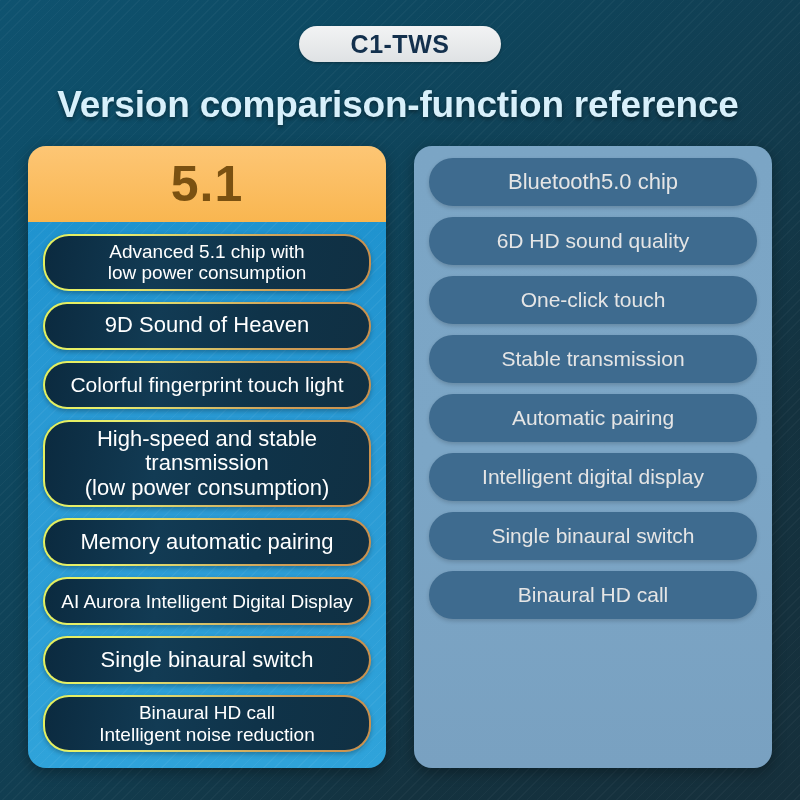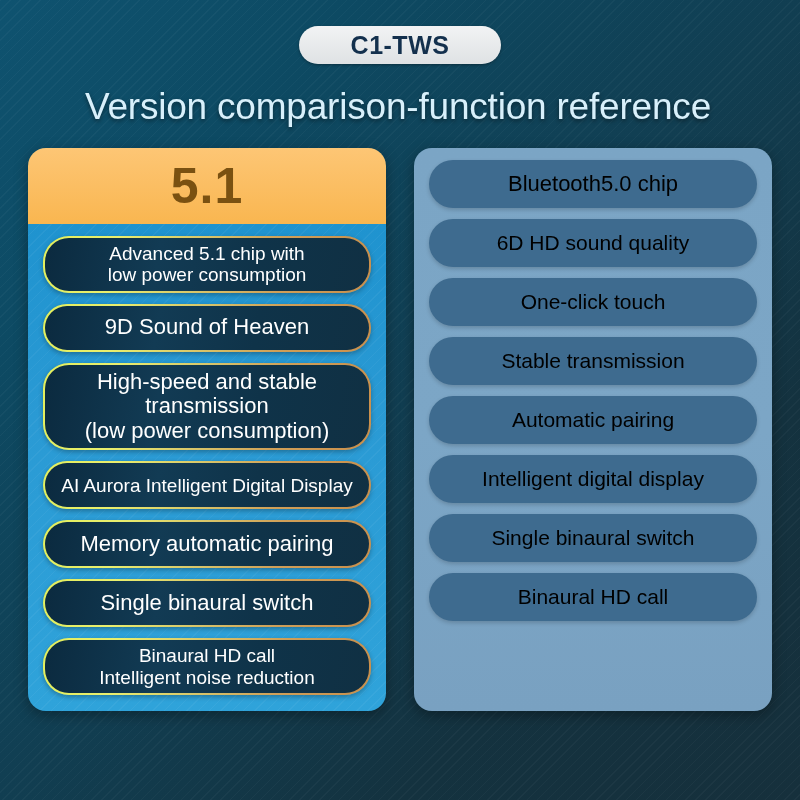--- a/index.html
+++ b/index.html
@@ -45,36 +45,36 @@
   .badge-row {
     display: flex;
     justify-content: center;
     padding-top: 26px;
   }
   .badge {
     display: inline-flex;
     align-items: center;
     justify-content: center;
     min-width: 150px;
-    height: 38px;
-    padding: 0 26px;
+    height: 20px;
+    padding: 8px 26px;
     border-radius: 19px;
     background: linear-gradient(180deg,#f2f3f4 0%, #dfe2e4 100%);
     color: #13304d;
     font-size: 25px;
     font-weight: bold;
     letter-spacing: 0.5px;
     box-shadow: 0 1px 3px rgba(0,0,0,0.35);
   }
 
   .headline {
     margin: 22px 4px 0 0;
     text-align: center;
     font-size: 37px;
-    font-weight: normal;
+    font-weight: bold;
     color: #d8f0fb;
     letter-spacing: -0.2px;
     text-shadow: 0 2px 4px rgba(0,0,0,0.45);
   }
 
   
   .columns {
     display: flex;
     justify-content: center;
     gap: 28px;
@@ -154,21 +154,21 @@
   .pill-50 {
     border-radius: 26px;
     min-height: 48px;
     display: flex;
     align-items: center;
     justify-content: center;
     text-align: center;
     padding: 5px 14px;
     box-sizing: border-box;
     background: #3e6b8f;
-    color: #000000;
+    color: #e5e5e5;
     line-height: 1.15;
     box-shadow: 0 2px 4px rgba(0,0,0,0.18);
   }
 
   
   .pill-text { display: block; white-space: pre-line; }
   .t-sm  { font-size: 22px; }
   .t-md  { font-size: 19px; }
   .t-lg  { font-size: 21px; }
   .t-xl  { font-size: 22px; }
@@ -195,32 +195,37 @@
 low power consumption</span>
             </div>
         </div>
         <div class="pill-51">
           <div class="pill-inner">
               <span class="pill-text t-xl">9D Sound of Heaven</span>
             </div>
         </div>
         <div class="pill-51">
           <div class="pill-inner">
+              <span class="pill-text t-lg">Colorful fingerprint touch light</span>
+            </div>
+        </div>
+        <div class="pill-51">
+          <div class="pill-inner">
               <span class="pill-text t-sm">High-speed and stable transmission
 (low power consumption)</span>
             </div>
         </div>
         <div class="pill-51">
           <div class="pill-inner">
+              <span class="pill-text t-xl">Memory automatic pairing</span>
+            </div>
+        </div>
+        <div class="pill-51">
+          <div class="pill-inner">
               <span class="pill-text t-md">AI Aurora Intelligent Digital Display</span>
-            </div>
-        </div>
-        <div class="pill-51">
-          <div class="pill-inner">
-              <span class="pill-text t-xl">Memory automatic pairing</span>
             </div>
         </div>
         <div class="pill-51">
           <div class="pill-inner">
               <span class="pill-text t-xl">Single binaural switch</span>
             </div>
         </div>
         <div class="pill-51">
           <div class="pill-inner">
               <span class="pill-text t-md">Binaural HD call

